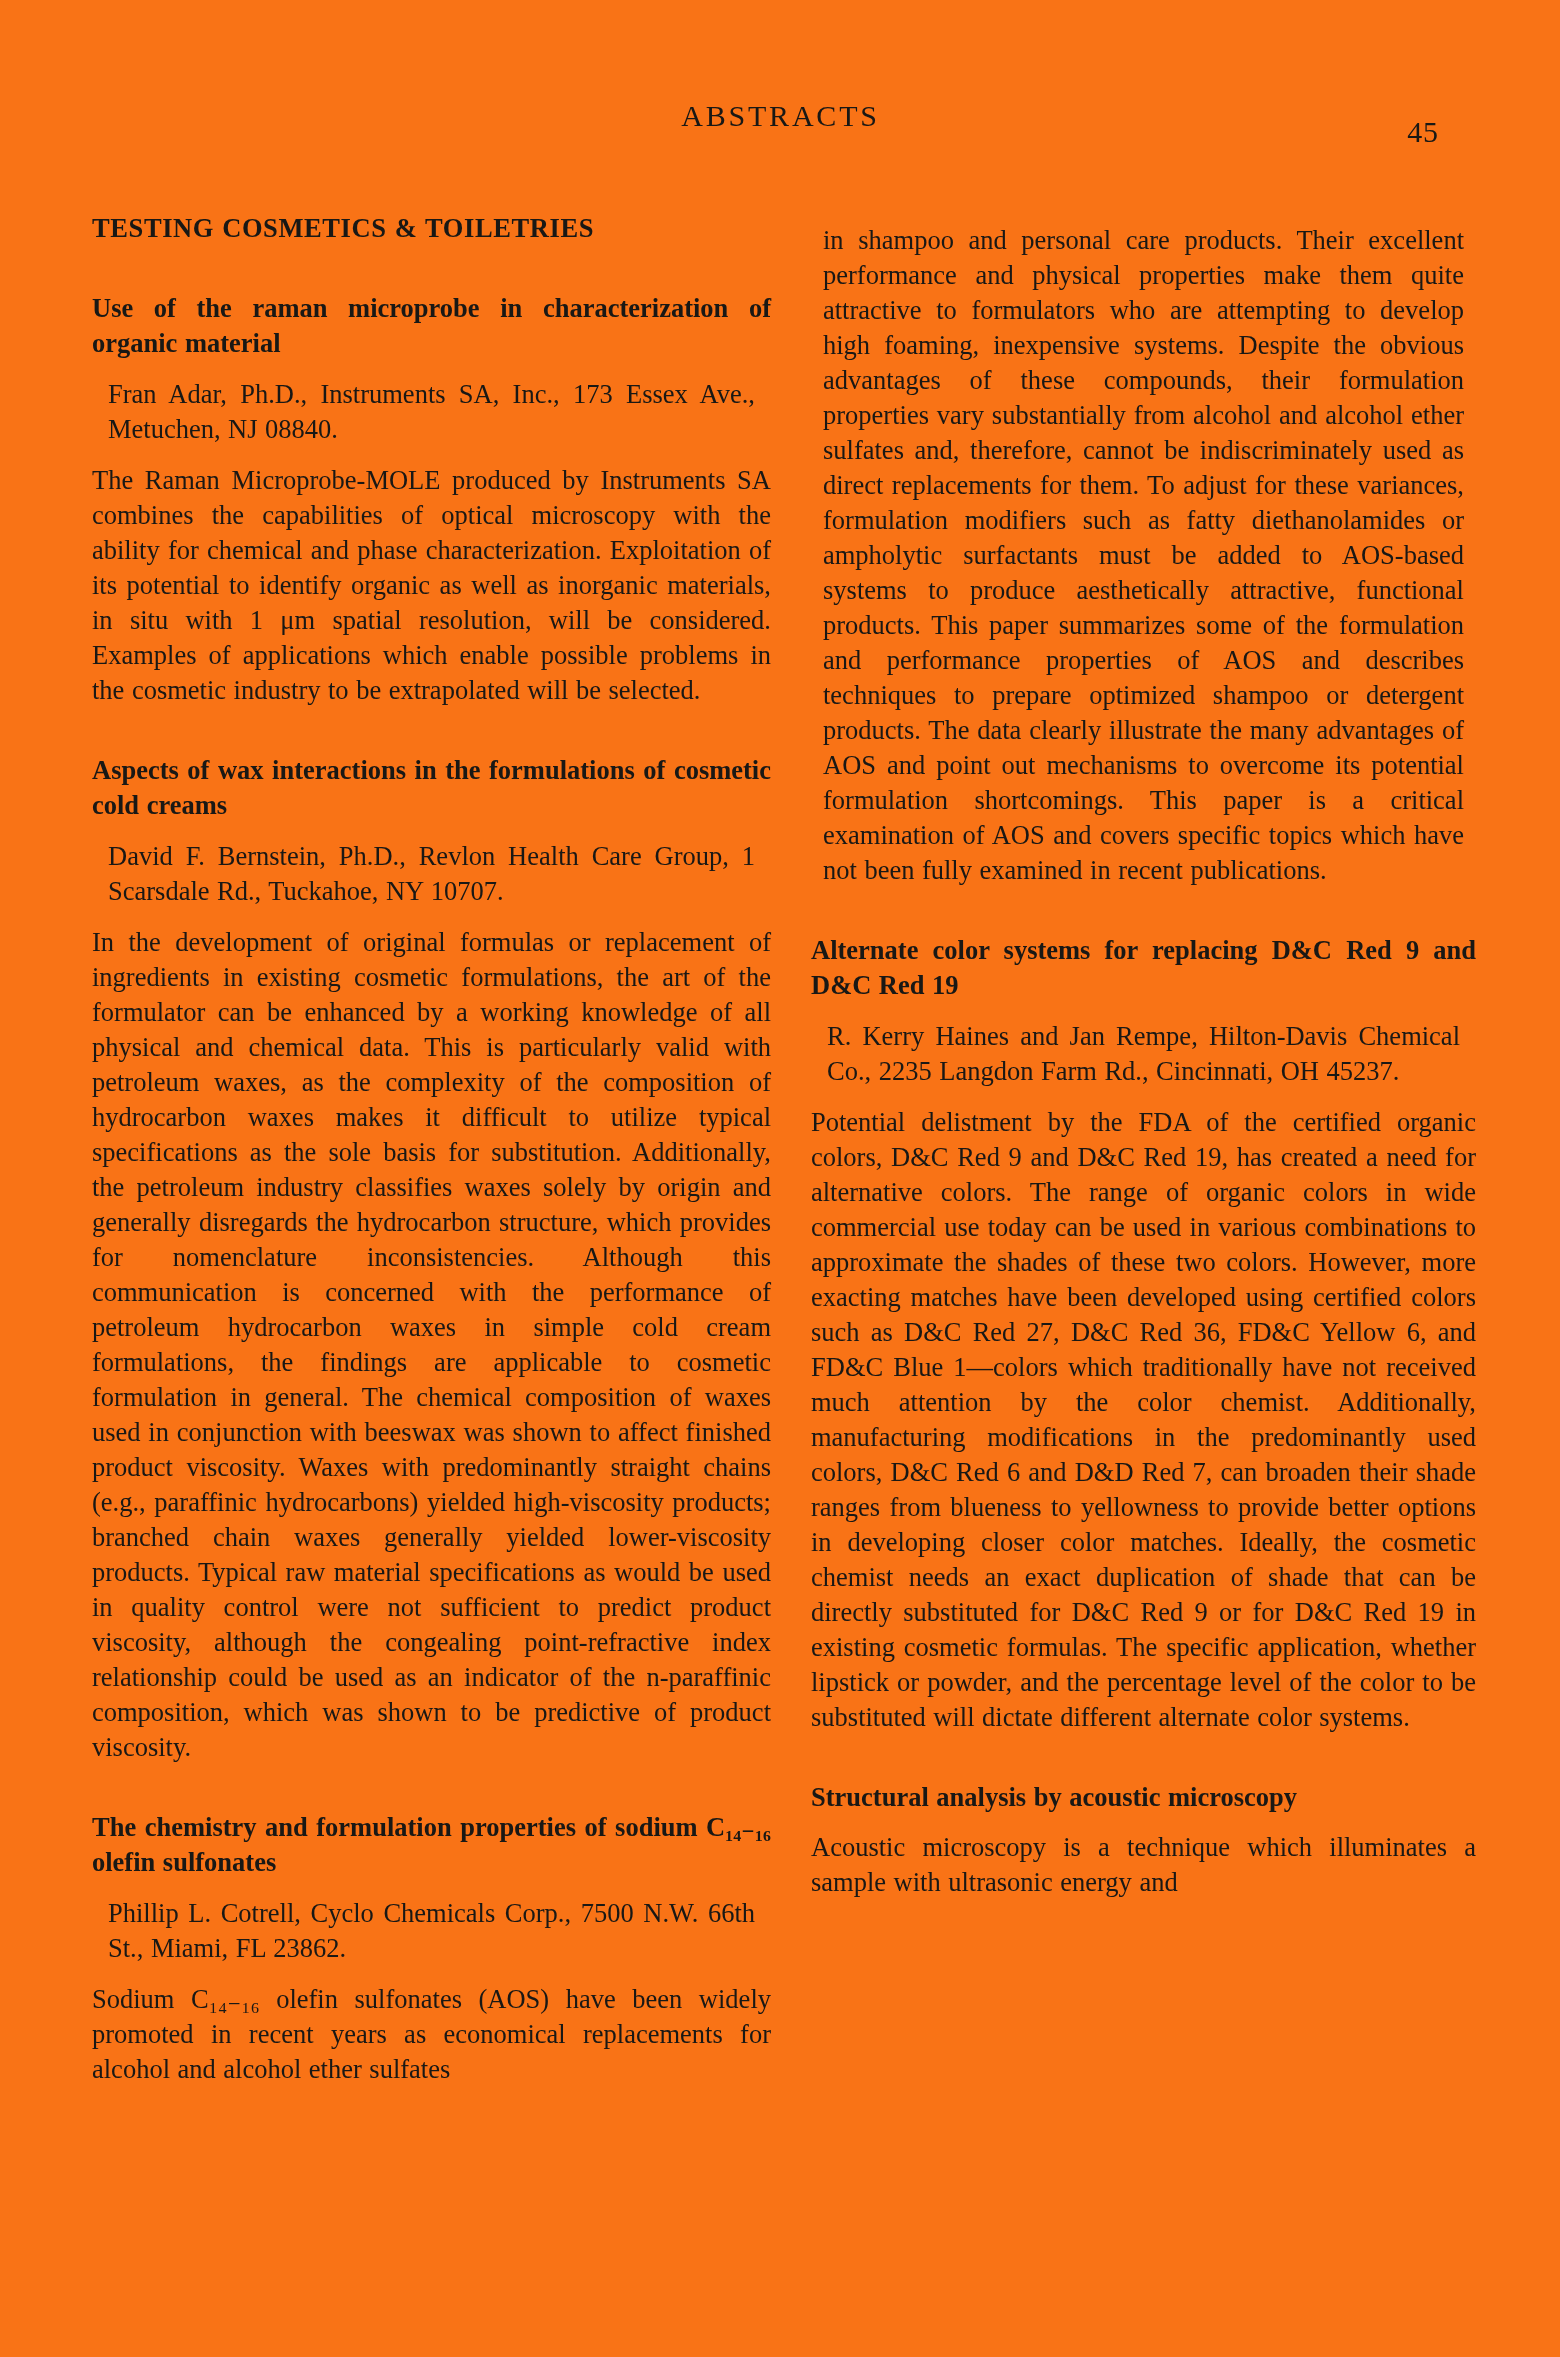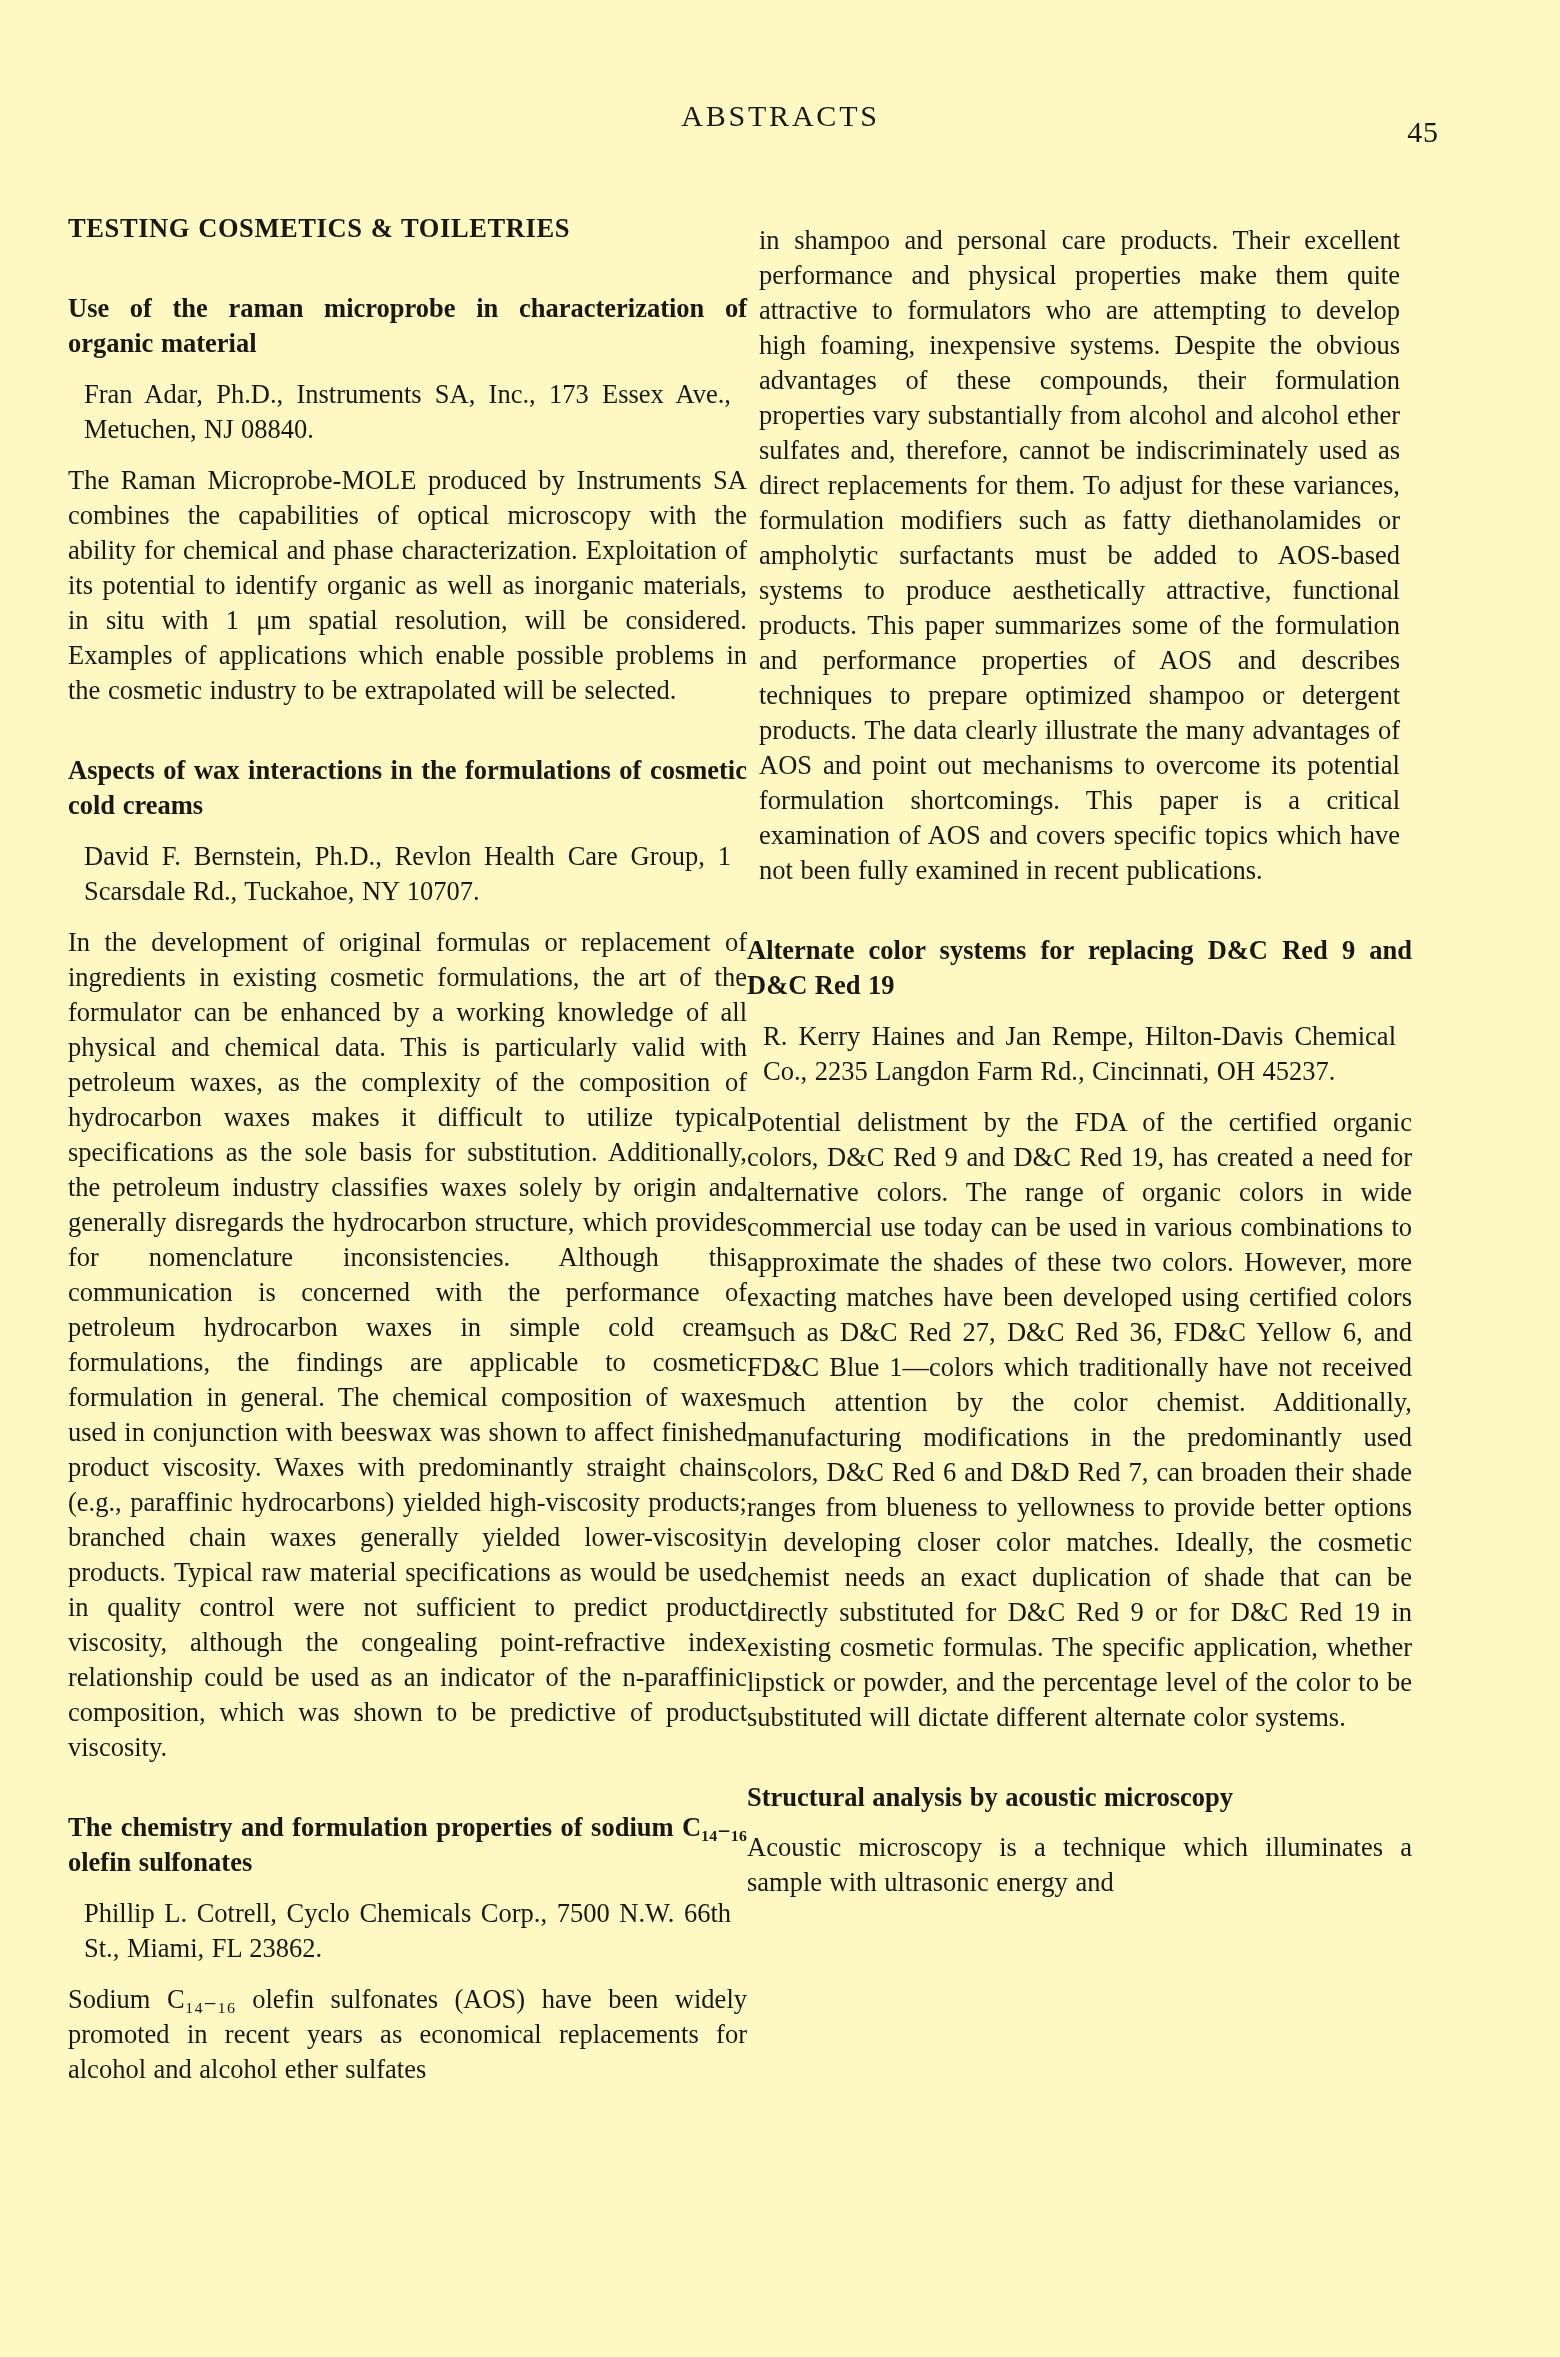--- a/index.html
+++ b/index.html
@@ -5,21 +5,21 @@
   html, body {
     margin: 0;
     padding: 0;
     background: #e8e8e6;
   }
   .page {
     position: relative;
     width: 1561px;
     height: 2357px;
     margin: 0 auto;
-    background: #fef9c3;
+    background: #f97316;
     color: #191815;
     font-family: "Liberation Serif", "DejaVu Serif", serif;
     overflow: hidden;
   }
   .page-header {
     position: relative;
     margin-top: 97px;
     height: 38px;
     font-size: 30px;
     line-height: 38px;
@@ -30,22 +30,23 @@
   }
   .page-number {
     position: absolute;
     top: 16px;
     right: 122px;
     letter-spacing: 0.9px;
   }
   .columns {
     display: flex;
     margin-top: 76px;
-    padding-left: 68px;
+    padding-left: 92px;
     padding-right: 84px;
+    gap: 40px;
     font-size: 26.5px;
     line-height: 35px;
     text-align: justify;
     word-spacing: 0.9px;
   }
   .col-left  { width: 679px; flex: none; }
   .col-right { width: 665px; flex: none; }
   .section-heading {
     margin: 0;
     font-size: 26.5px;

